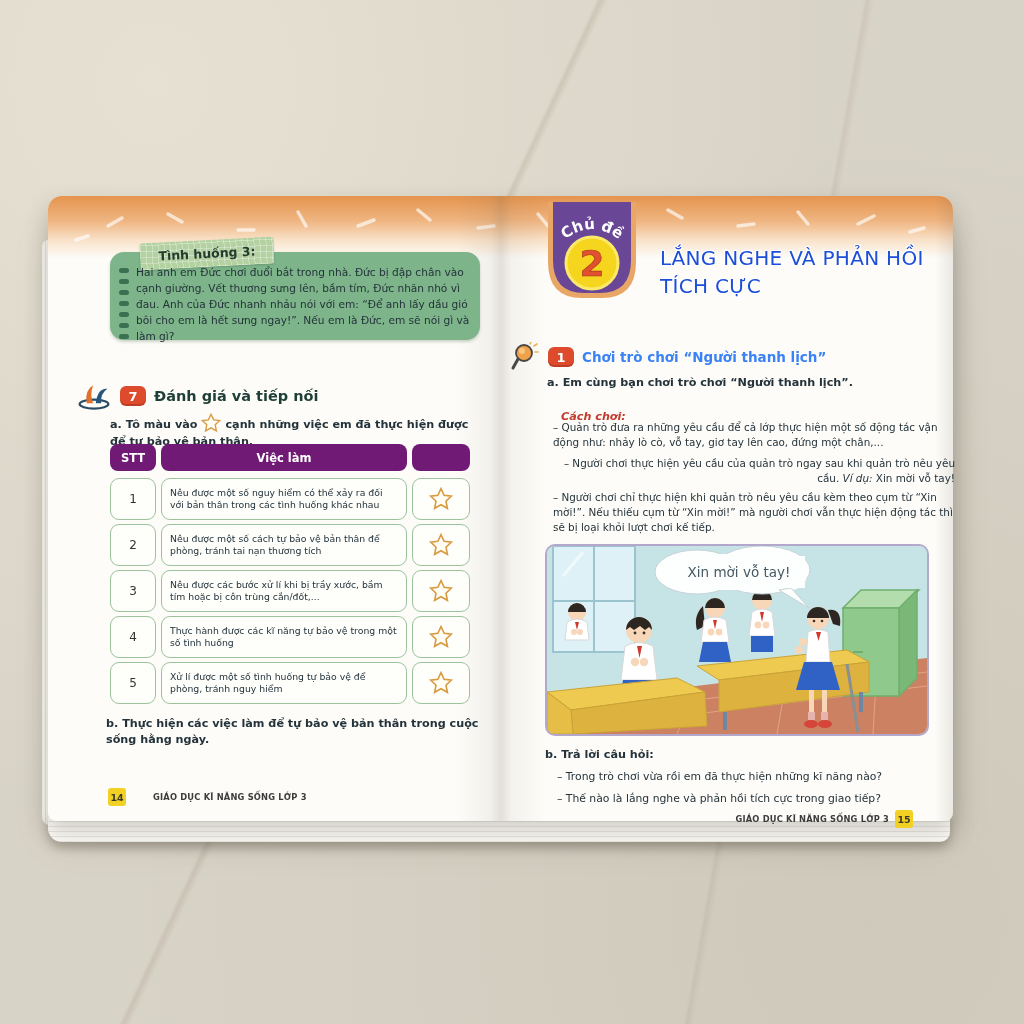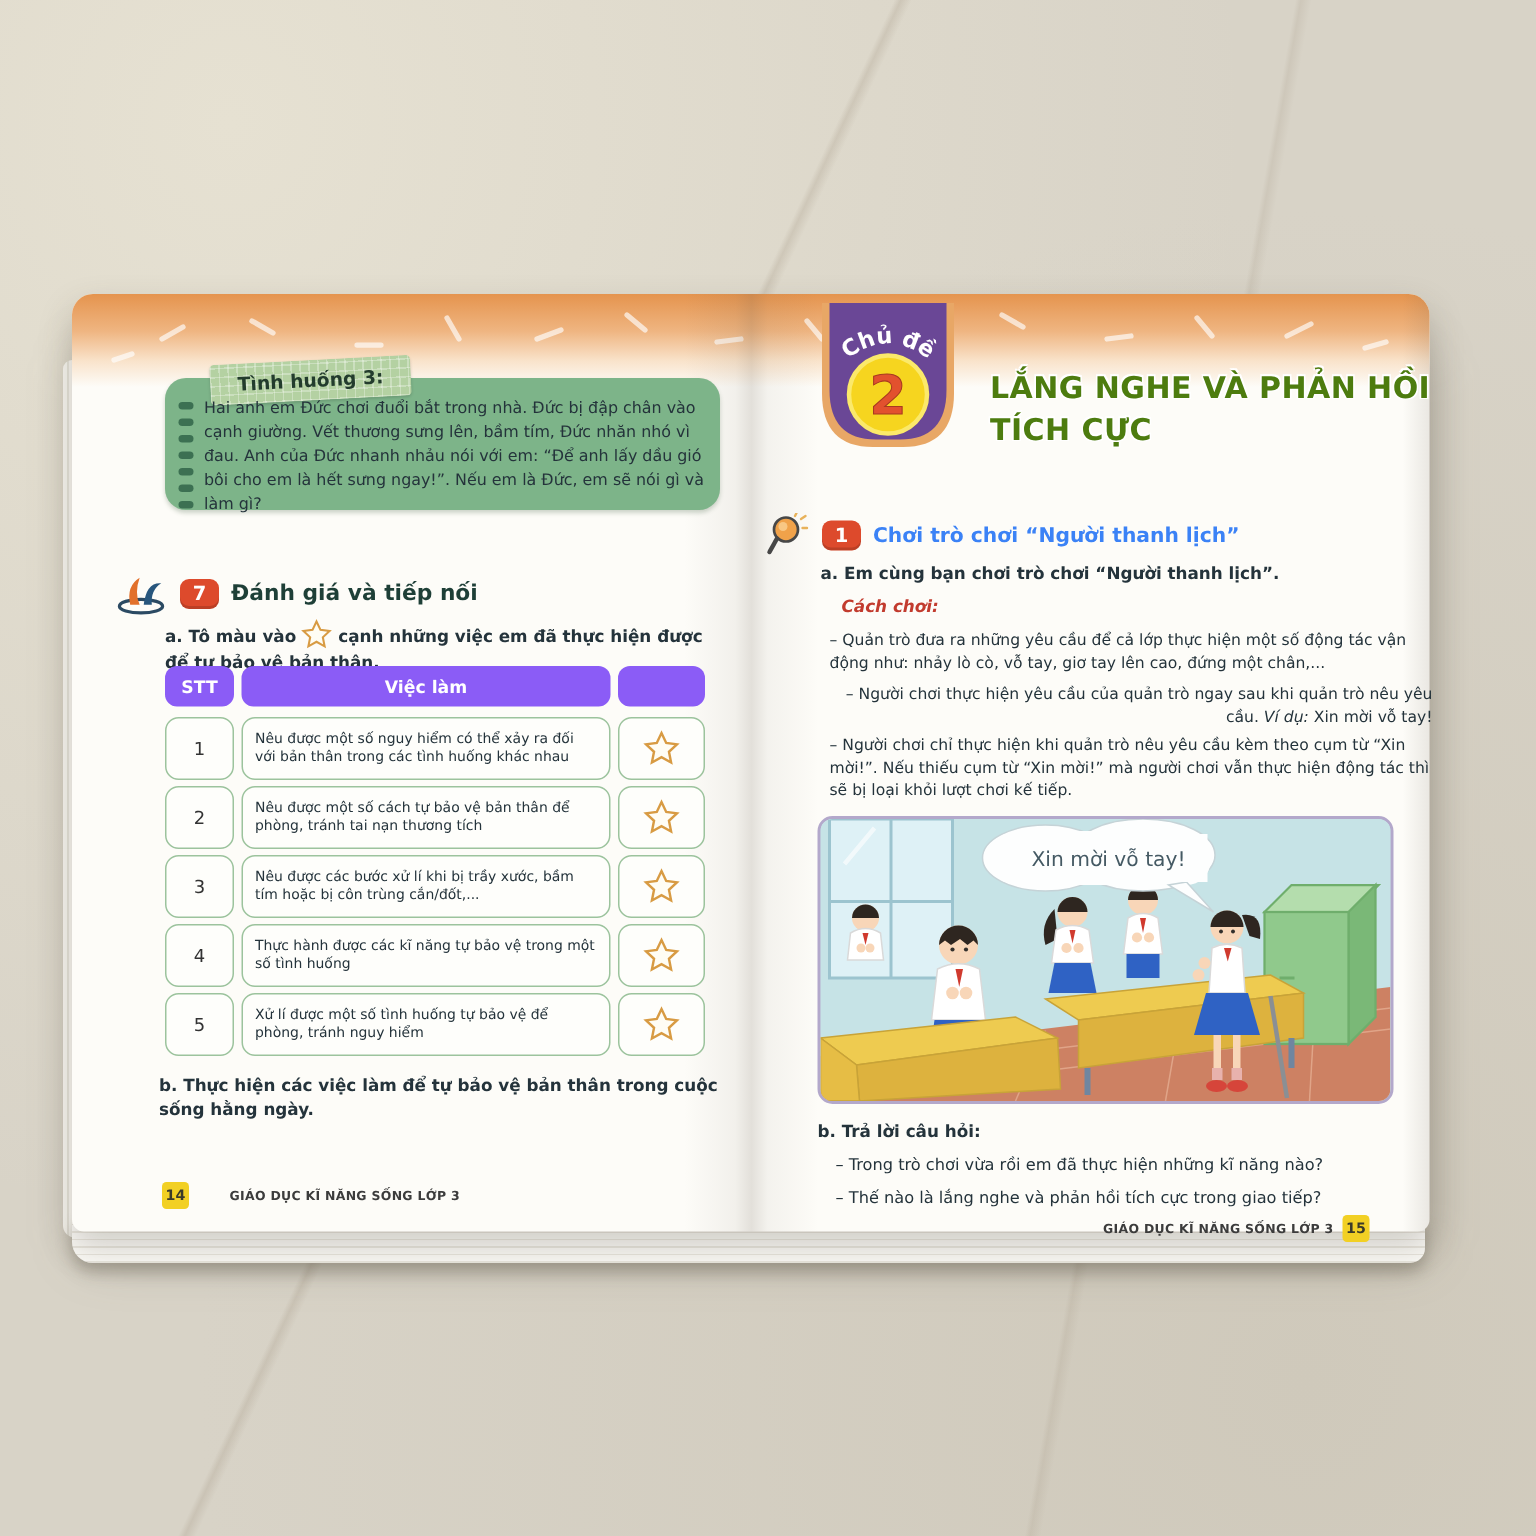--- a/index.html
+++ b/index.html
@@ -54,21 +54,21 @@
     color:#fff; font-weight:bold; font-size:13px; display:flex; align-items:center; justify-content:center;
     box-shadow:inset 0 -2px 0 rgba(0,0,0,.15); }
   .sec7-title { font-size:14.5px; font-weight:bold; color:#1e3f37; }
 
   .task-a { position:absolute; left:62px; top:216px; width:372px; font-size:11.2px; font-weight:bold;
     color:#24333b; line-height:1.4; }
   .inline-star { vertical-align:-6px; margin:0 3px; }
 
   .tbl-head { position:absolute; left:62px; top:248px; display:grid;
     grid-template-columns:46px 246px 58px; gap:5px; }
-  .tbl-head div { background:#8b5cf6; border-radius:8px; height:27px; color:#fff; font-weight:bold;
+  .tbl-head div { background:#701a75; border-radius:8px; height:27px; color:#fff; font-weight:bold;
     font-size:11.5px; display:flex; align-items:center; justify-content:center; }
   .tbl-rows { position:absolute; left:62px; top:282px; display:flex; flex-direction:column; gap:4px; }
   .t-row { display:grid; grid-template-columns:46px 246px 58px; gap:5px; }
   .t-row > div { background:#fefefb; border:1.5px solid #9cc39d; border-radius:9px; height:42px; }
   .c-num { display:flex; align-items:center; justify-content:center; font-size:12px; color:#333; }
   .c-task { display:flex; align-items:center; padding:3px 8px; font-size:9.3px; line-height:1.3;
     color:#24333b; overflow:hidden; }
   .c-star { display:flex; align-items:center; justify-content:center; }
 
   .task-b { position:absolute; left:58px; top:520px; width:385px; font-size:11.2px; font-weight:bold;
@@ -77,27 +77,27 @@
   .footer { position:absolute; top:592px; display:flex; align-items:center; gap:6px; }
   .footer-left { left:60px; }
   .footer-right { right:40px; }
   .pg-badge { width:18px; height:18px; background:#f2d024; border-radius:3px; display:flex;
     align-items:center; justify-content:center; font-size:9.5px; font-weight:bold; color:#3a3a2a; }
   .footer-title { font-size:8.3px; font-weight:bold; color:#3c3c3c; letter-spacing:.2px; }
 
   
   .chapter-badge { position:absolute; left:498px; top:6px; width:92px; height:98px; }
   .chapter-title { position:absolute; left:612px; top:48px; width:312px; font-size:20px;
-    font-weight:bold; color:#4d7c0f; line-height:1.4; letter-spacing:.3px;
+    font-weight:normal; color:#1d4ed8; line-height:1.4; letter-spacing:.3px;
     text-shadow:1px 1px 0 #fff,-1px -1px 0 #fff,1px -1px 0 #fff,-1px 1px 0 #fff; }
   .sec1 { left:462px; top:146px; }
   .sec1-title { font-size:13.5px; font-weight:bold; color:#3b82f6; }
   .r-task-a { position:absolute; left:499px; top:180px; width:400px; font-size:11.2px;
     font-weight:bold; color:#24333b; }
-  .howto { position:absolute; left:513px; top:202px; font-size:11.2px; font-weight:bold;
+  .howto { position:absolute; left:513px; top:214px; font-size:11.2px; font-weight:bold;
     font-style:italic; color:#c23b2e; }
   .rule { position:absolute; left:505px; width:402px; font-size:10.4px; line-height:1.44; color:#24333b; }
   .rule .ex-label { font-style:italic; }
   .rule-1 { top:224px; }
   .rule-2 { top:260px;text-align:right; }
   .rule-3 { top:294px; }
   .illus-frame { position:absolute; left:497px; top:348px; width:384px; height:192px;
     border:2px solid #b3a8cb; border-radius:10px; overflow:hidden; background:#c6e3e6; }
   .r-task-b { position:absolute; left:497px; top:552px; font-size:11.2px; font-weight:bold; color:#24333b; }
   .question { position:absolute; left:509px; width:400px; font-size:10.8px; color:#24333b; }

